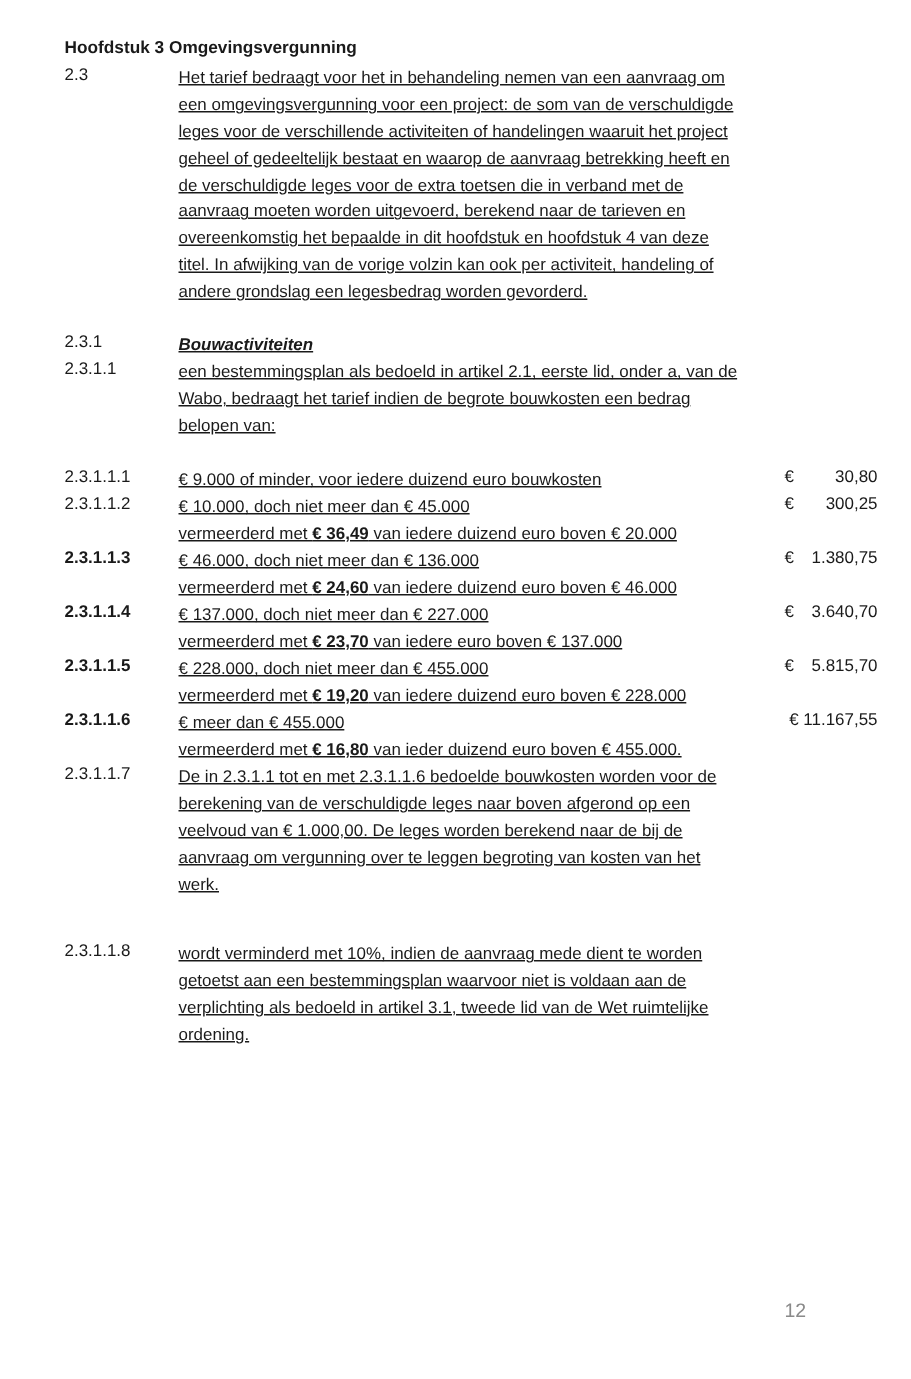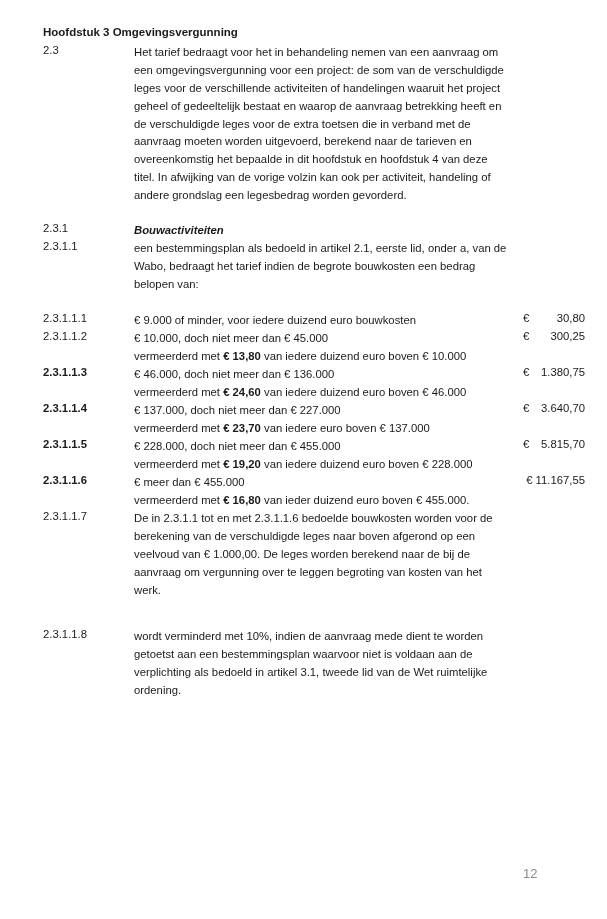--- a/index.html
+++ b/index.html
@@ -6,21 +6,21 @@
     body {
       width: 607px; height: 919px; position: relative; overflow: hidden;
       font-family: "Liberation Sans", sans-serif; color: #1a1a1a;
       font-size: 11.3px;
     }
     .page { position: absolute; left: 0; top: 0; width: 550px; height: 919px; }
     .chapter-title { position: absolute; left: 43px; top: 26px; font-weight: bold; font-size: 11.5px; }
     .row { position: absolute; left: 0; width: 607px; }
     .num { position: absolute; left: 43px; }
     .num.bold { font-weight: bold; }
-    .txt { position: absolute; left: 134px; width: 405px; line-height: 17.9px; }
+    .txt { position: absolute; left: 119px; width: 405px; line-height: 17.9px; text-decoration: underline; }
     .line { height: 17.9px; white-space: nowrap; }
     .amount { position: absolute; left: 523px; width: 62px; white-space: nowrap; }
     .amount .cur { position: absolute; left: 0; }
     .amount .val { position: absolute; right: 0; }
     .italic-bold { font-style: italic; font-weight: bold; }
     b { font-weight: bold; }
     .page-number { position: absolute; left: 523px; top: 866px; color: #8a8a8a; font-size: 13px; }
   </style>
 </head>
 <body>
@@ -66,21 +66,21 @@
     <div class="amount">
       <span class="cur">€</span>
       <span class="val">30,80</span>
     </div>
   </div>
 
   <div class="row" style="top:330px">
     <div class="num">2.3.1.1.2</div>
     <div class="txt">
       <div class="line">€ 10.000, doch niet meer dan € 45.000</div>
-      <div class="line"><span>vermeerderd met </span><b>€ 13,80</b><span> van iedere duizend euro boven € 10.000</span></div>
+      <div class="line"><span>vermeerderd met </span><b>€ 36,49</b><span> van iedere duizend euro boven € 20.000</span></div>
     </div>
     <div class="amount">
       <span class="cur">€</span>
       <span class="val">300,25</span>
     </div>
   </div>
 
   <div class="row" style="top:366px">
     <div class="num bold">2.3.1.1.3</div>
     <div class="txt">

